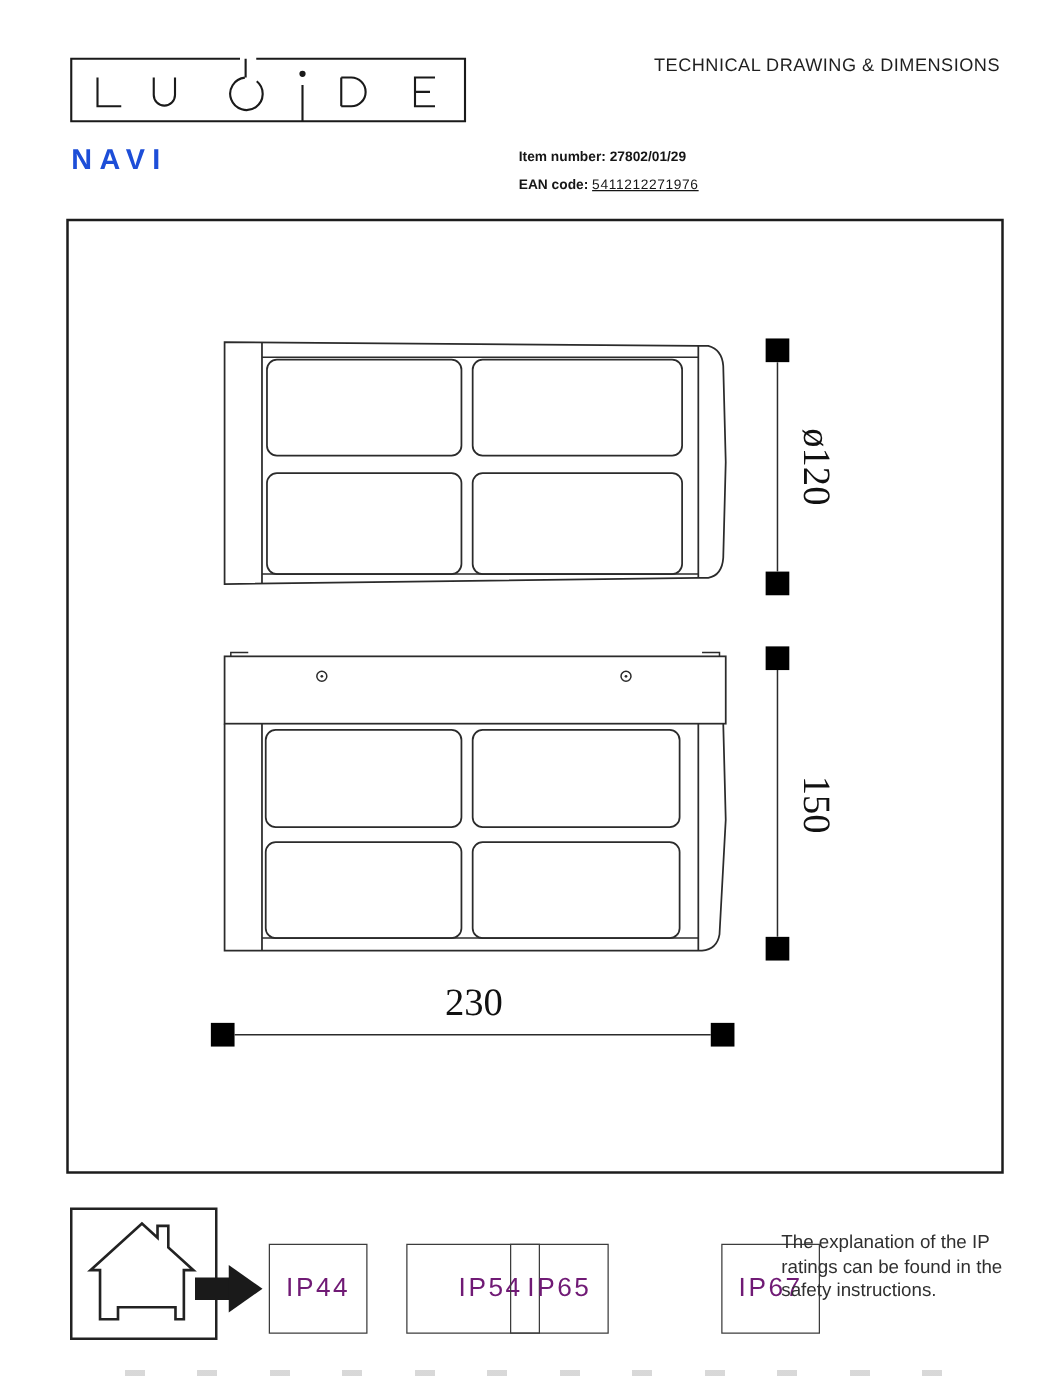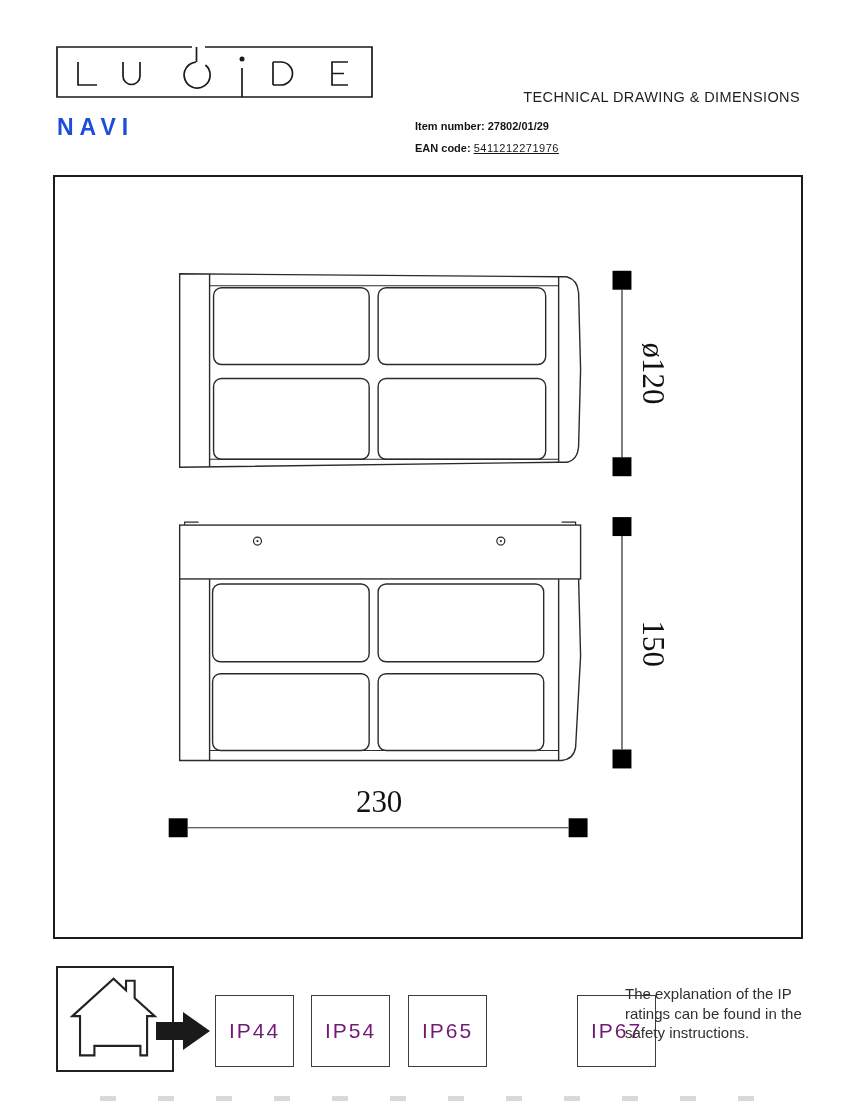--- a/index.html
+++ b/index.html
@@ -4,21 +4,21 @@
 <style>
   html,body{margin:0;padding:0;}
   body{
     width:849px;height:1101px;position:relative;background:#ffffff;
     font-family:"Liberation Sans",sans-serif;color:#1a1a1a;overflow:hidden;
   }
   .abs{position:absolute;}
 
   
   .doc-title{
-    top:45px;right:49px;font-size:14.5px;letter-spacing:.4px;color:#1f1f1f;margin-top:44px;
+    top:45px;right:49px;font-size:14.5px;letter-spacing:.4px;color:#1f1f1f;
   }
   .product-name{
     top:114px;left:57px;font-size:23px;font-weight:bold;letter-spacing:6px;color:#1d4ed8;
   }
   .codes{top:115px;left:415px;font-size:11px;line-height:22px;color:#161616;}
   .codes .lbl{font-weight:bold;}
   .codes .val-bold{font-weight:bold;}
   .codes .val{font-weight:normal;letter-spacing:.5px;text-decoration:underline;}
 
   
@@ -160,19 +160,19 @@
     <path d="M15 50 L58 11 L71 23 L71 13 L80 13 L80 31 L101 50 L93 50 L93 91 L86 91 L86 81 L38 81 L38 91 L23 91 L23 50 Z" fill="none" stroke="#222" stroke-width="2.2" stroke-linejoin="miter"></path>
   </svg>
 </div>
 
 <svg class="abs" style="top:1008px;left:152px;" width="62" height="46" viewBox="0 0 62 46">
   <rect x="4" y="14" width="28" height="18" fill="#1a1a1a"></rect>
   <polygon points="31,4 58,23 31,42" fill="#1a1a1a"></polygon>
 </svg>
 
 <div class="abs ip-box" style="left:215px;">IP44</div>
-<div class="abs ip-box" style="left:311px;">IP54</div>
+<div class="abs ip-box" style="left:325px;padding-left:28px;">IP54</div>
 <div class="abs ip-box" style="left:408px;text-align:center;">IP65</div>
 <div class="abs ip-box" style="left:529px;margin-left:48px;">IP67</div>
 
 <div class="abs ip-note">The explanation of the IP ratings can be found in the safety instructions.</div>
 
 <div class="abs cutoff"></div>
 
 </body></html>

